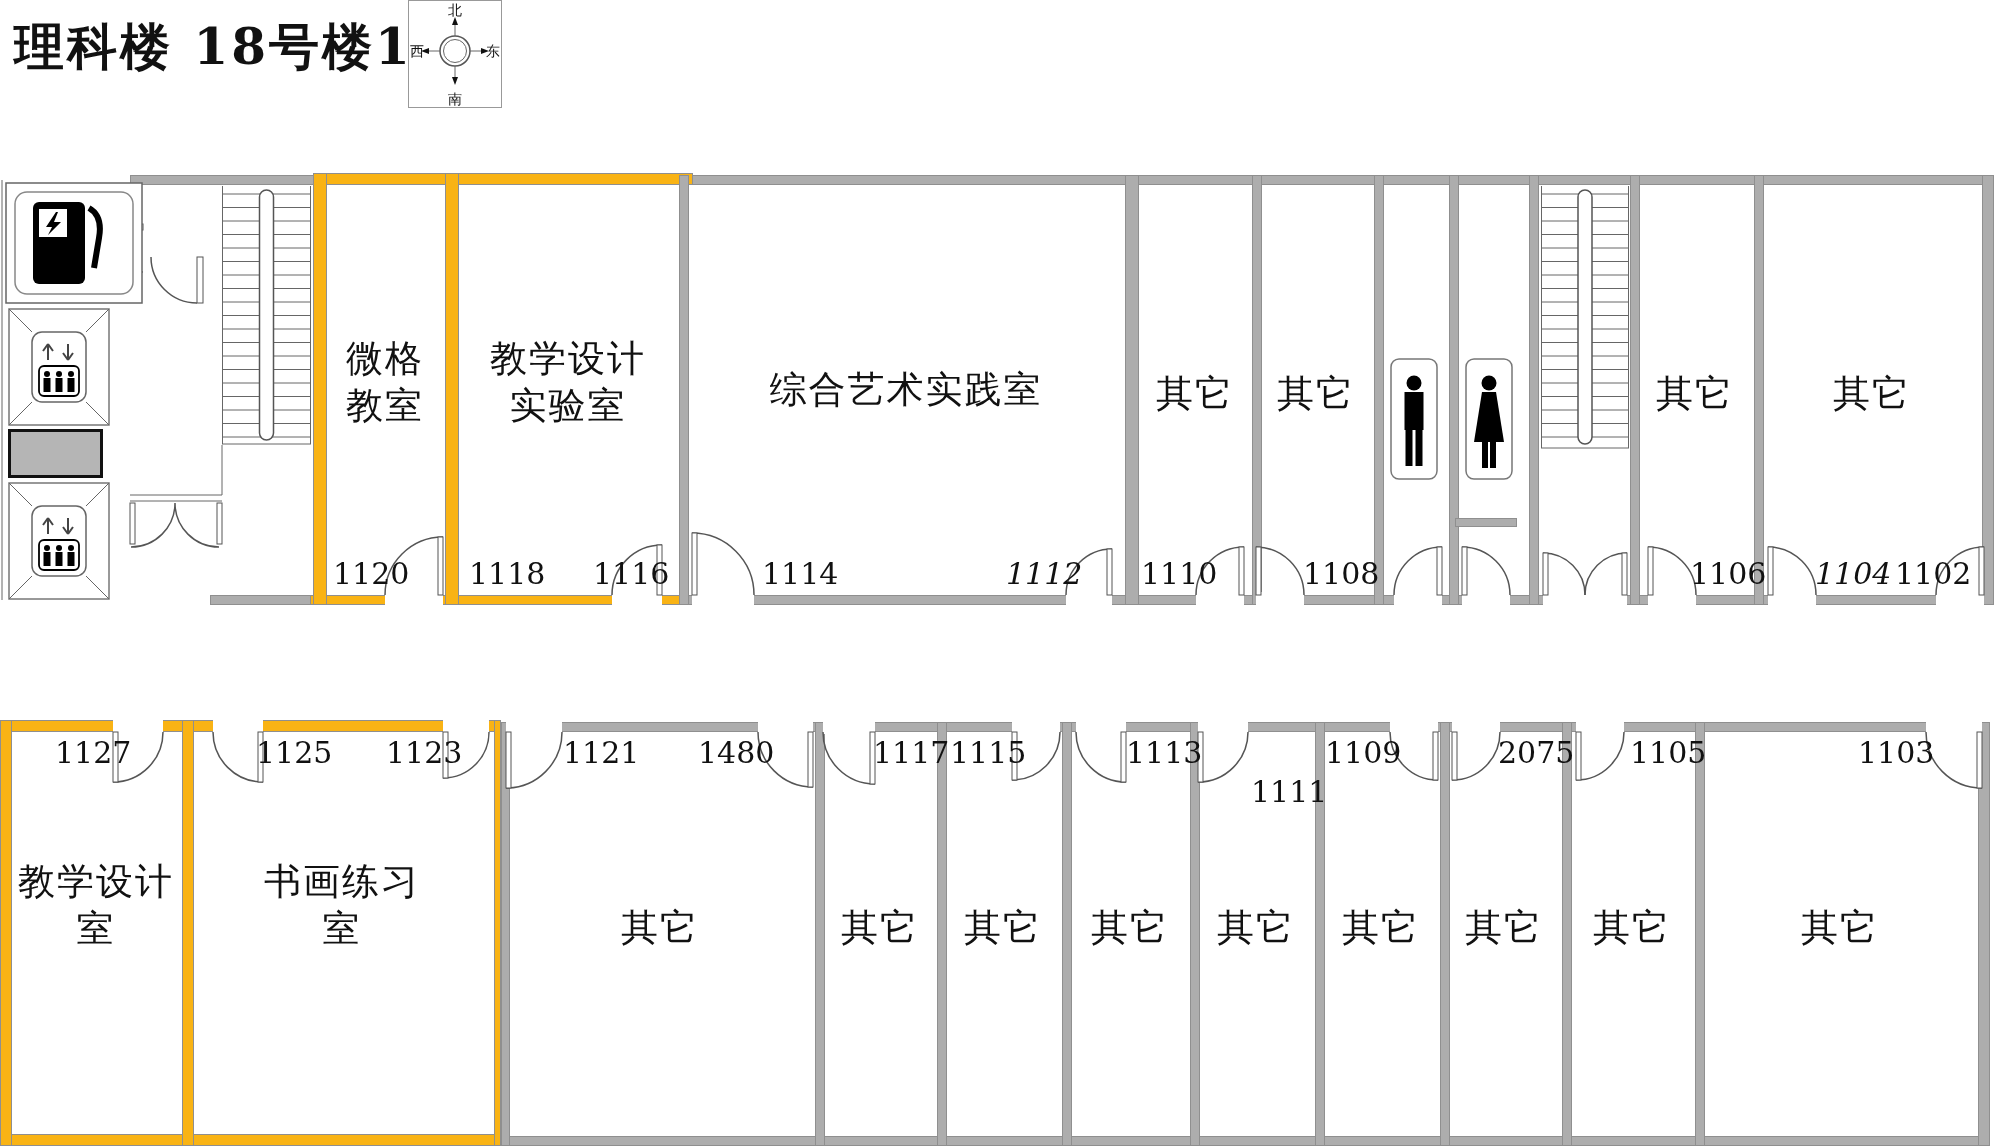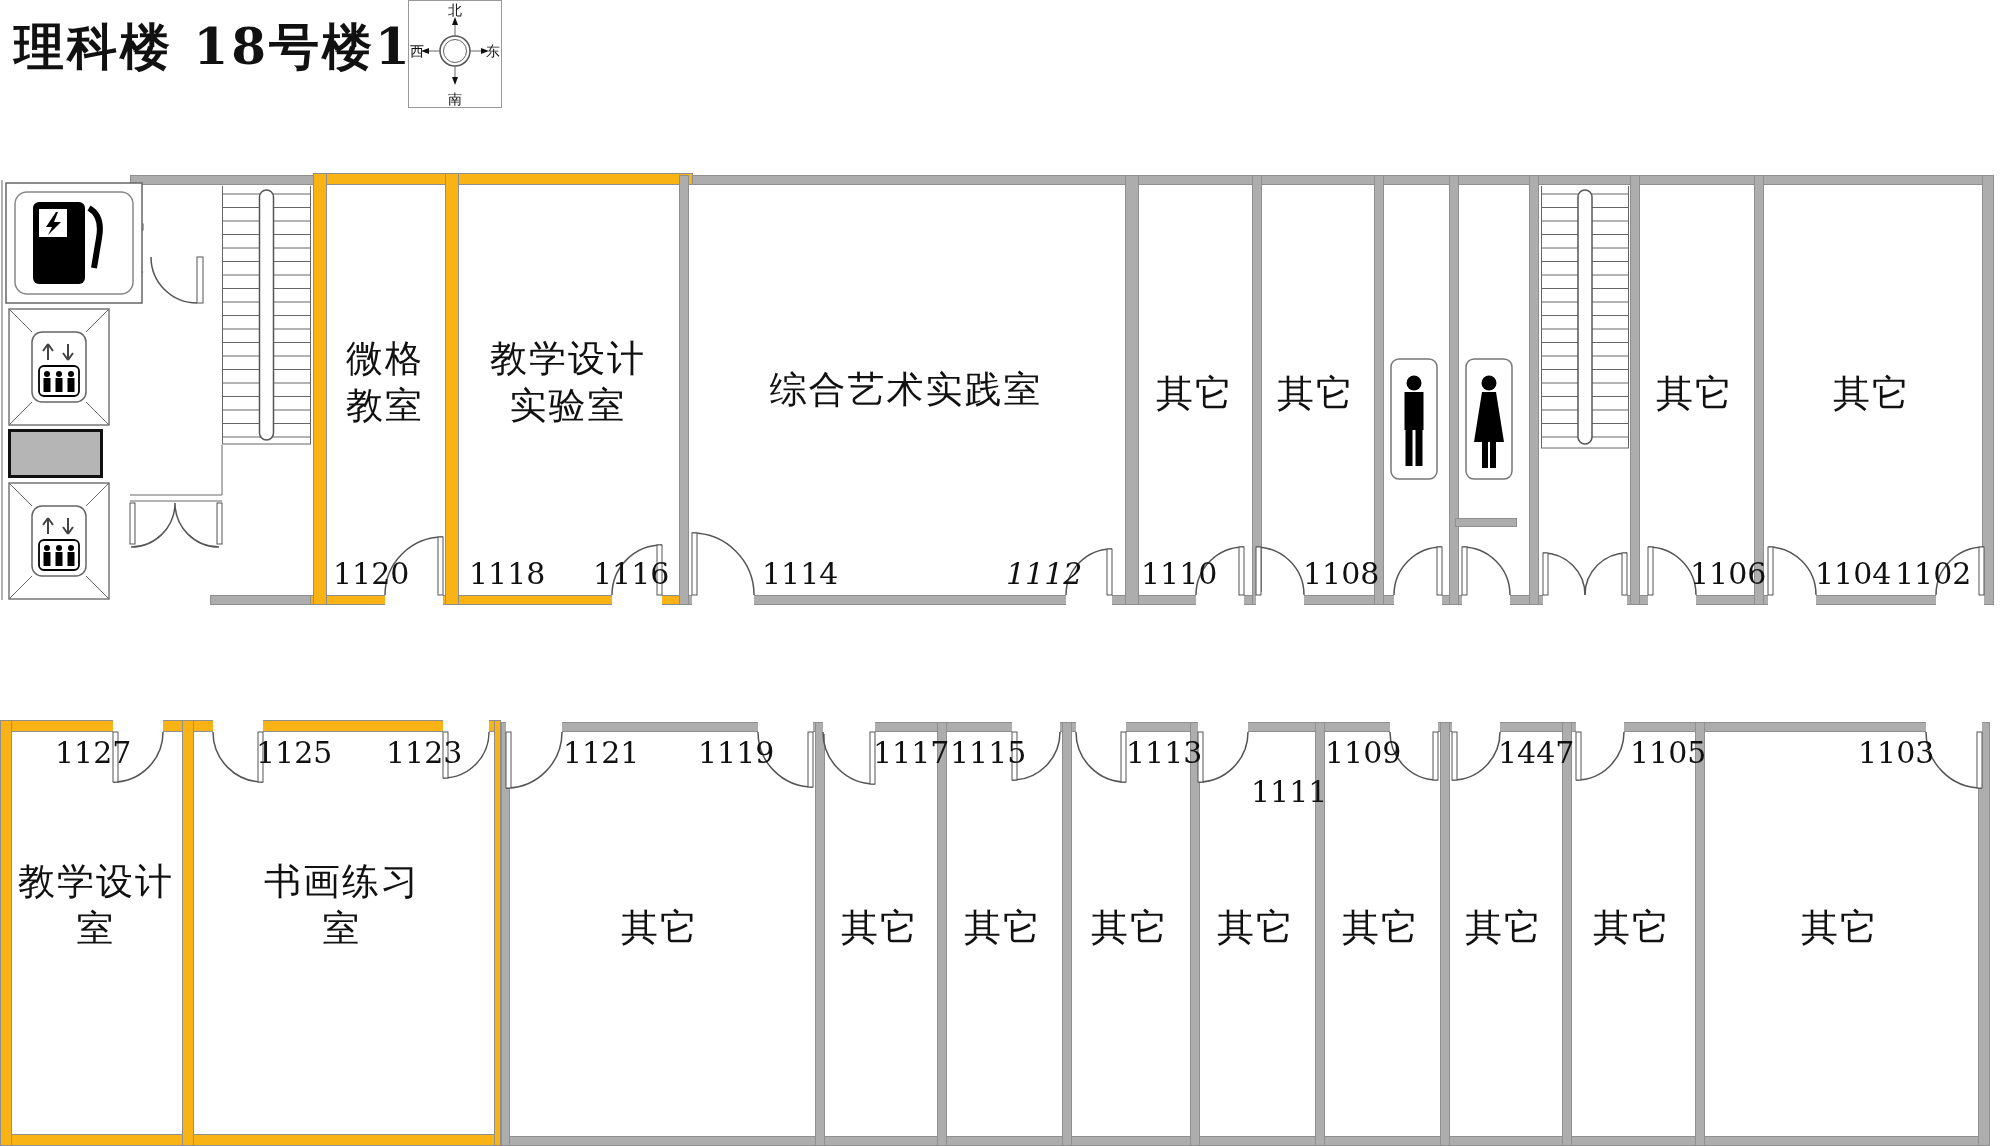--- a/index.html
+++ b/index.html
@@ -255,41 +255,41 @@
       <div class="room-num" style="left: 1303px; top: 556px;">1108</div>
       <div class="hotspot" style="left: 1640px; top: 185px; width: 114px; height: 410px;"></div>
       <div class="room-label" style="left: 1695px; top: 394px;">
         <div>其它</div>
       </div>
       <div class="room-num" style="left: 1690px; top: 556px;">1106</div>
       <div class="hotspot" style="left: 1764px; top: 185px; width: 218px; height: 410px;"></div>
       <div class="room-label" style="left: 1872px; top: 394px;">
         <div>其它</div>
       </div>
-      <div class="room-num" style="left: 1815px; top: 556px;">1104</div>
+      <div class="room-num" style="left: 1815px; top: 556px; font-style: italic;">1104</div>
       <div class="room-num" style="left: 1895px; top: 556px;">1102</div>
       <div class="hotspot" style="left: 12px; top: 732px; width: 170px; height: 404px;"></div>
       <div class="room-label" style="left: 96px; top: 905px;">
         <div>教学设计</div>
         <div>室</div>
       </div>
       <div class="room-num" style="left: 55px; top: 735px;">1127</div>
       <div class="hotspot" style="left: 194px; top: 732px; width: 300px; height: 404px;"></div>
       <div class="room-label" style="left: 342px; top: 905px;">
         <div>书画练习</div>
         <div>室</div>
       </div>
       <div class="room-num" style="left: 256px; top: 735px;">1125</div>
       <div class="room-num" style="left: 386px; top: 735px; text-align: right;">1123</div>
       <div class="hotspot" style="left: 510px; top: 732px; width: 305px; height: 404px;"></div>
       <div class="room-label" style="left: 660px; top: 928px;">
         <div>其它</div>
       </div>
       <div class="room-num" style="left: 563px; top: 735px;">1121</div>
-      <div class="room-num" style="left: 698px; top: 735px;">1119</div>
+      <div class="room-num" style="left: 698px; top: 735px;">1480</div>
       <div class="hotspot" style="left: 825px; top: 732px; width: 112px; height: 404px;"></div>
       <div class="room-label" style="left: 880px; top: 928px;">
         <div>其它</div>
       </div>
       <div class="room-num" style="left: 873px; top: 735px;">1117</div>
       <div class="hotspot" style="left: 947px; top: 732px; width: 115px; height: 404px;"></div>
       <div class="room-label" style="left: 1003px; top: 928px;">
         <div>其它</div>
       </div>
       <div class="room-num" style="left: 950px; top: 735px;">1115</div>
@@ -305,21 +305,21 @@
       <div class="room-num" style="left: 1251px; top: 774px;">1111</div>
       <div class="hotspot" style="left: 1325px; top: 732px; width: 115px; height: 404px;"></div>
       <div class="room-label" style="left: 1381px; top: 928px;">
         <div>其它</div>
       </div>
       <div class="room-num" style="left: 1325px; top: 735px; text-align: center;">1109</div>
       <div class="hotspot" style="left: 1450px; top: 732px; width: 112px; height: 404px;"></div>
       <div class="room-label" style="left: 1504px; top: 928px;">
         <div>其它</div>
       </div>
-      <div class="room-num" style="left: 1498px; top: 735px;">1447</div>
+      <div class="room-num" style="left: 1498px; top: 735px;">2075</div>
       <div class="hotspot" style="left: 1572px; top: 732px; width: 123px; height: 404px;"></div>
       <div class="room-label" style="left: 1632px; top: 928px;">
         <div>其它</div>
       </div>
       <div class="room-num" style="left: 1630px; top: 735px;">1105</div>
       <div class="hotspot" style="left: 1705px; top: 732px; width: 273px; height: 404px;"></div>
       <div class="room-label" style="left: 1840px; top: 928px;">
         <div>其它</div>
       </div>
       <div class="room-num" style="left: 1858px; top: 735px;">1103</div>

